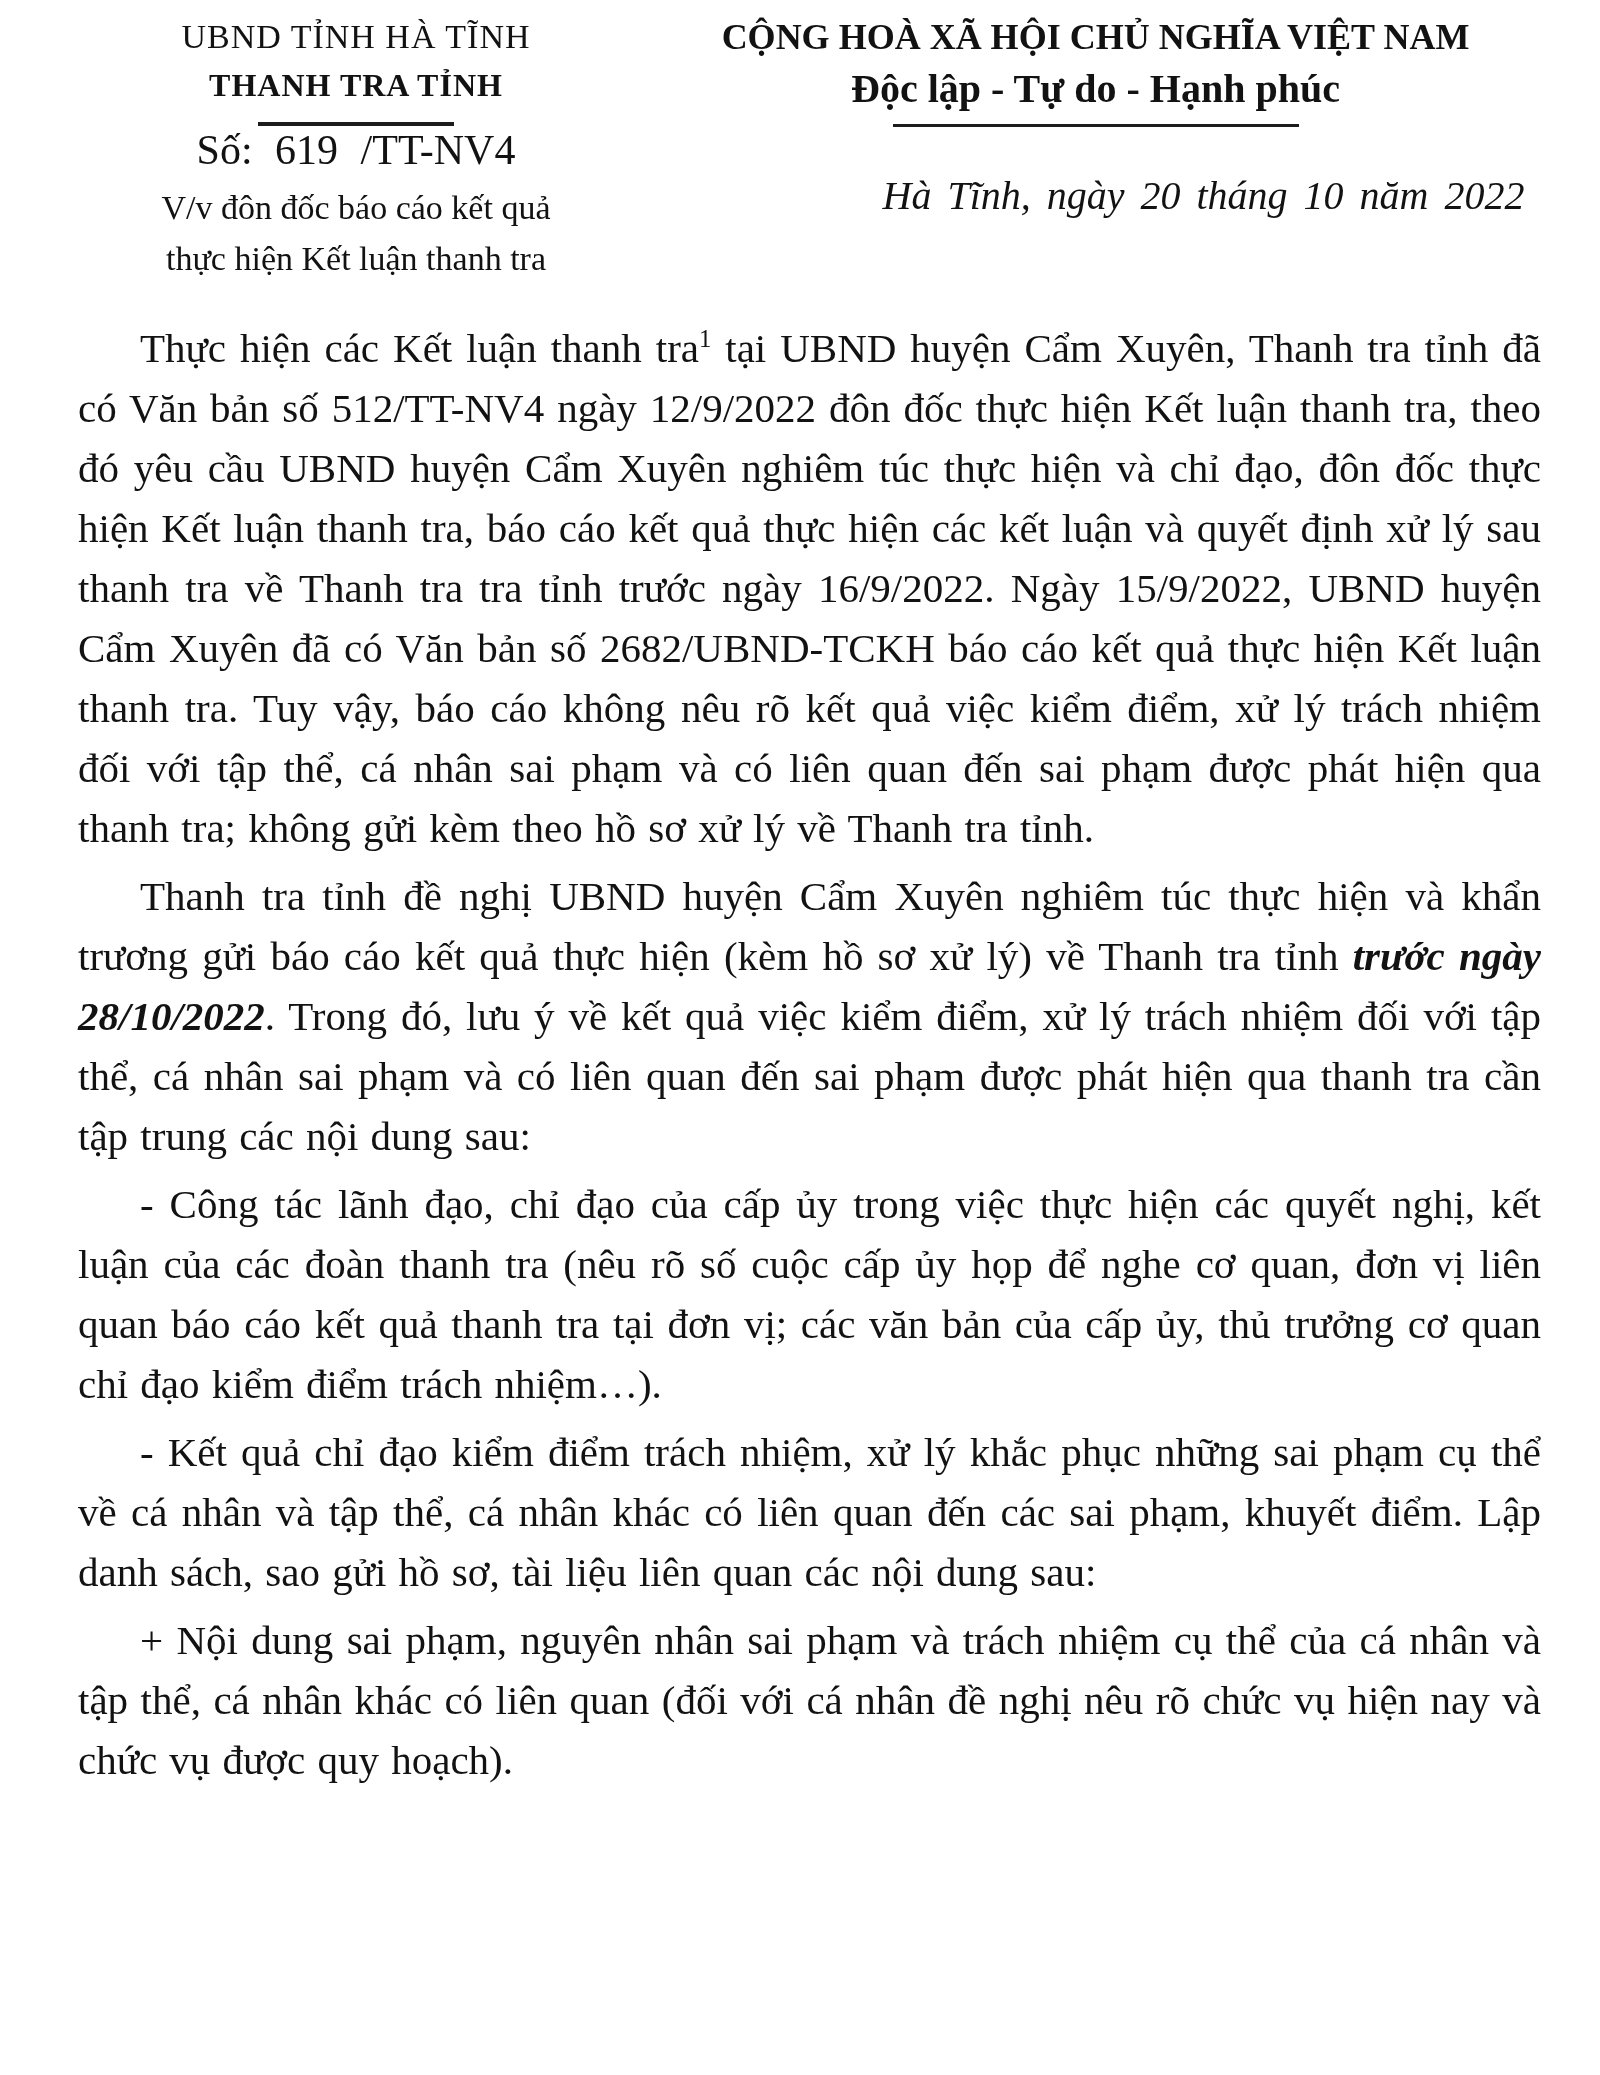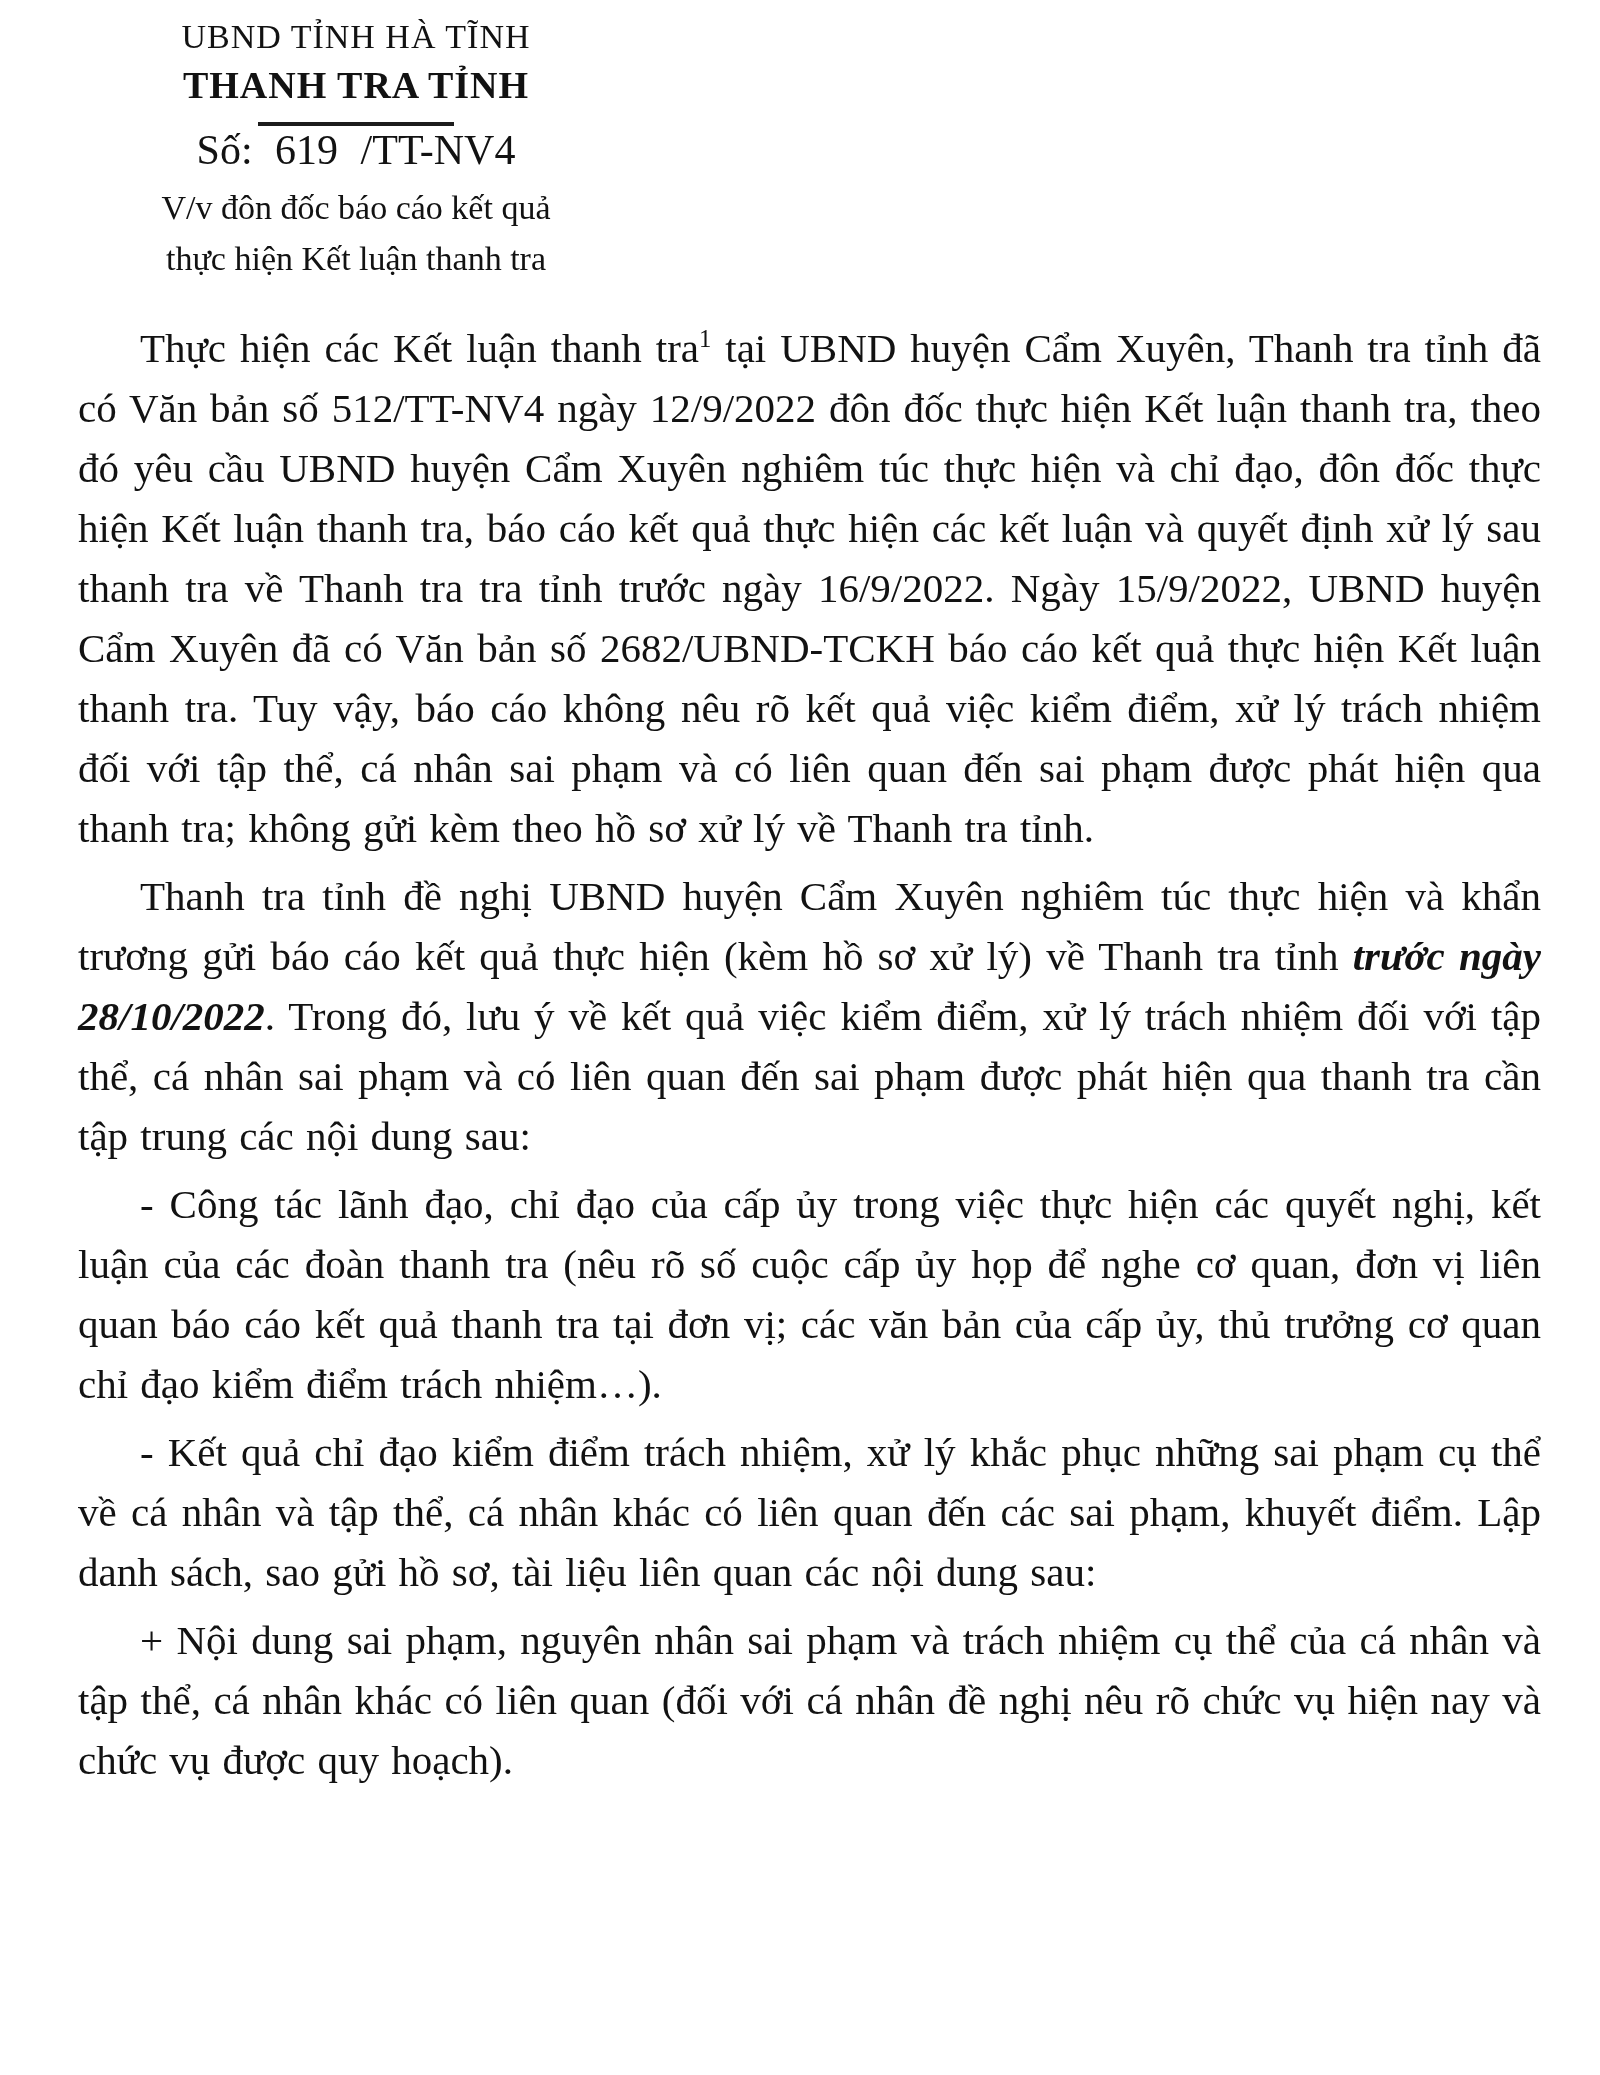--- a/index.html
+++ b/index.html
@@ -31,21 +31,21 @@
   .header-right {
     flex: 1 1 auto;
     text-align: center;
   }
   .org-line1 {
     font-size: 34px;
     line-height: 46px;
     letter-spacing: 1px;
   }
   .org-line2 {
-    font-size: 38px;
+    font-size: 32px;
     font-weight: bold;
     line-height: 50px;
     letter-spacing: 1px;
   }
   .rule {
     border: 0;
     background: #1c1c1c;
   }
   .rule-left {
     width: 196px;
@@ -130,20 +130,26 @@
 
     <div class="header-left">
       <div class="org-line1">UBND TỈNH HÀ TĨNH</div>
       <div class="org-line2">THANH TRA TỈNH</div>
       <div class="rule rule-left"></div>
       <div class="doc-number">Số: 619 /TT-NV4</div>
       <div class="subject subject-first">V/v đôn đốc báo cáo kết quả</div>
       <div class="subject">thực hiện Kết luận thanh tra</div>
     </div>
 
+    <div class="header-right">
+      <div class="nat-line1">CỘNG HOÀ XÃ HỘI CHỦ NGHĨA VIỆT NAM</div>
+      <div class="nat-line2">Độc lập - Tự do - Hạnh phúc</div>
+      <div class="rule rule-right"></div>
+      <div class="date-line">Hà Tĩnh, ngày 20 tháng 10 năm 2022</div>
+    </div>
 
   </div>
 
 
   <div class="body-text">
     <p><span class="run-normal">Thực hiện các Kết luận thanh tra</span><sup class="run-sup">1</sup><span class="run-normal"> tại UBND huyện Cẩm Xuyên, Thanh tra tỉnh đã có Văn bản số 512/TT-NV4 ngày 12/9/2022 đôn đốc thực hiện Kết luận thanh tra, theo đó yêu cầu UBND huyện Cẩm Xuyên nghiêm túc thực hiện và chỉ đạo, đôn đốc thực hiện Kết luận thanh tra, báo cáo kết quả thực hiện các kết luận và quyết định xử lý sau thanh tra về Thanh tra tra tỉnh trước ngày 16/9/2022. Ngày 15/9/2022, UBND huyện Cẩm Xuyên đã có Văn bản số 2682/UBND-TCKH báo cáo kết quả thực hiện Kết luận thanh tra. Tuy vậy, báo cáo không nêu rõ kết quả việc kiểm điểm, xử lý trách nhiệm đối với tập thể, cá nhân sai phạm và có liên quan đến sai phạm được phát hiện qua thanh tra; không gửi kèm theo hồ sơ xử lý về Thanh tra tỉnh.</span></p>
     <p><span class="run-normal">Thanh tra tỉnh đề nghị UBND huyện Cẩm Xuyên nghiêm túc thực hiện và khẩn trương gửi báo cáo kết quả thực hiện (kèm hồ sơ xử lý) về Thanh tra tỉnh </span><span class="run-bold-italic">trước ngày 28/10/2022</span><span class="run-normal">. Trong đó, lưu ý về kết quả việc kiểm điểm, xử lý trách nhiệm đối với tập thể, cá nhân sai phạm và có liên quan đến sai phạm được phát hiện qua thanh tra cần tập trung các nội dung sau:</span></p>
     <p><span class="run-normal">- Công tác lãnh đạo, chỉ đạo của cấp ủy trong việc thực hiện các quyết nghị, kết luận của các đoàn thanh tra (nêu rõ số cuộc cấp ủy họp để nghe cơ quan, đơn vị liên quan báo cáo kết quả thanh tra tại đơn vị; các văn bản của cấp ủy, thủ trưởng cơ quan chỉ đạo kiểm điểm trách nhiệm…).</span></p>
     <p><span class="run-normal">- Kết quả chỉ đạo kiểm điểm trách nhiệm, xử lý khắc phục những sai phạm cụ thể về cá nhân và tập thể, cá nhân khác có liên quan đến các sai phạm, khuyết điểm. Lập danh sách, sao gửi hồ sơ, tài liệu liên quan các nội dung sau:</span></p>
     <p><span class="run-normal">+ Nội dung sai phạm, nguyên nhân sai phạm và trách nhiệm cụ thể của cá nhân và tập thể, cá nhân khác có liên quan (đối với cá nhân đề nghị nêu rõ chức vụ hiện nay và chức vụ được quy hoạch).</span></p>

